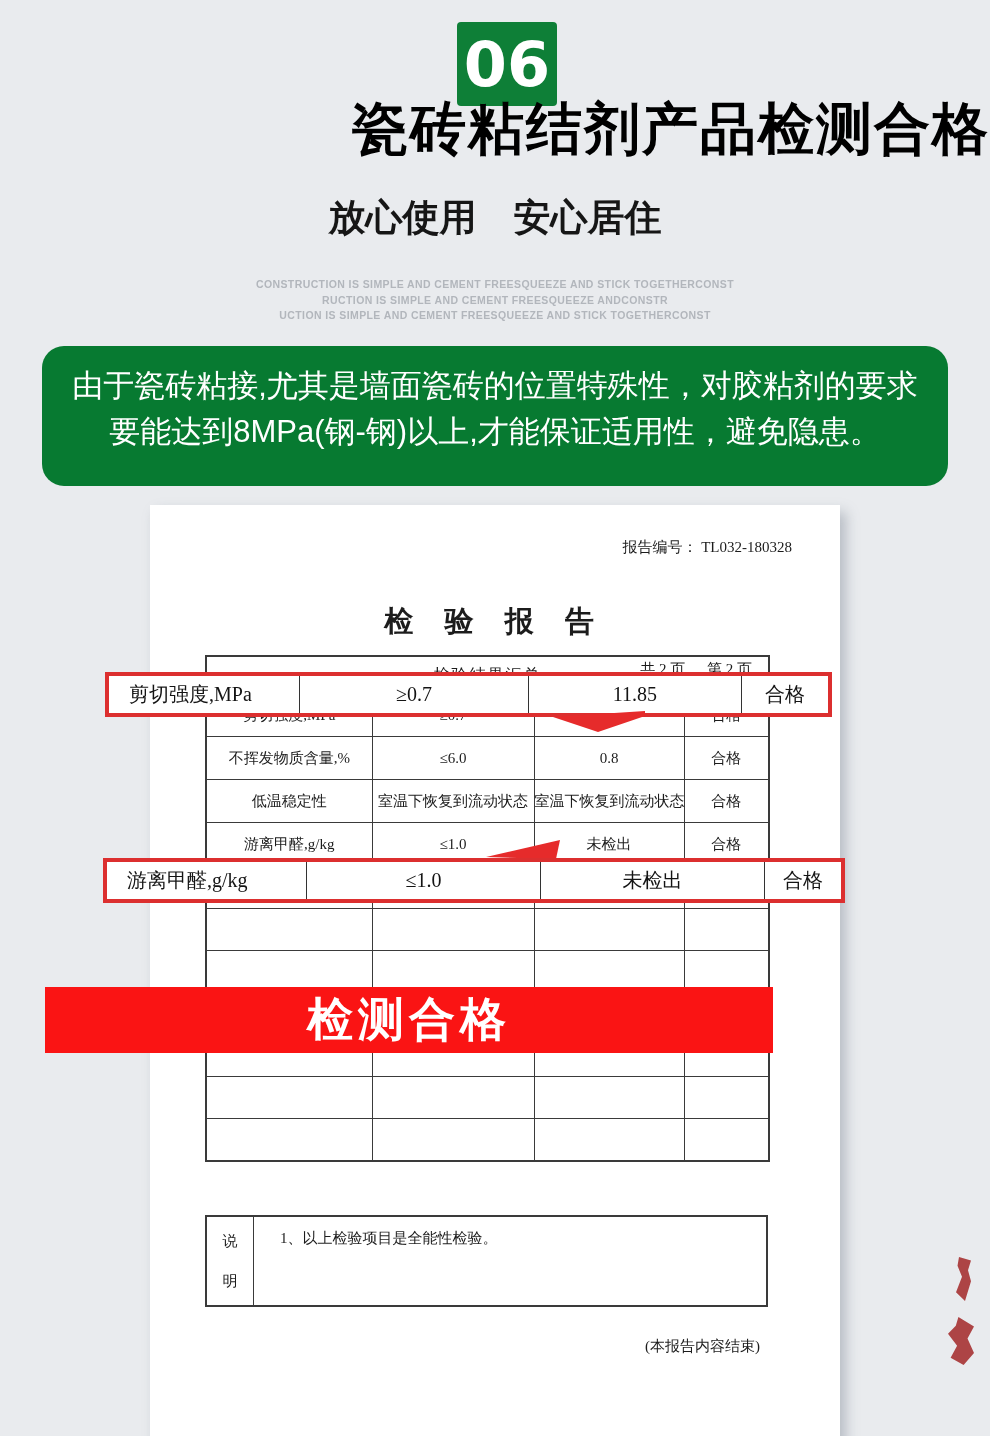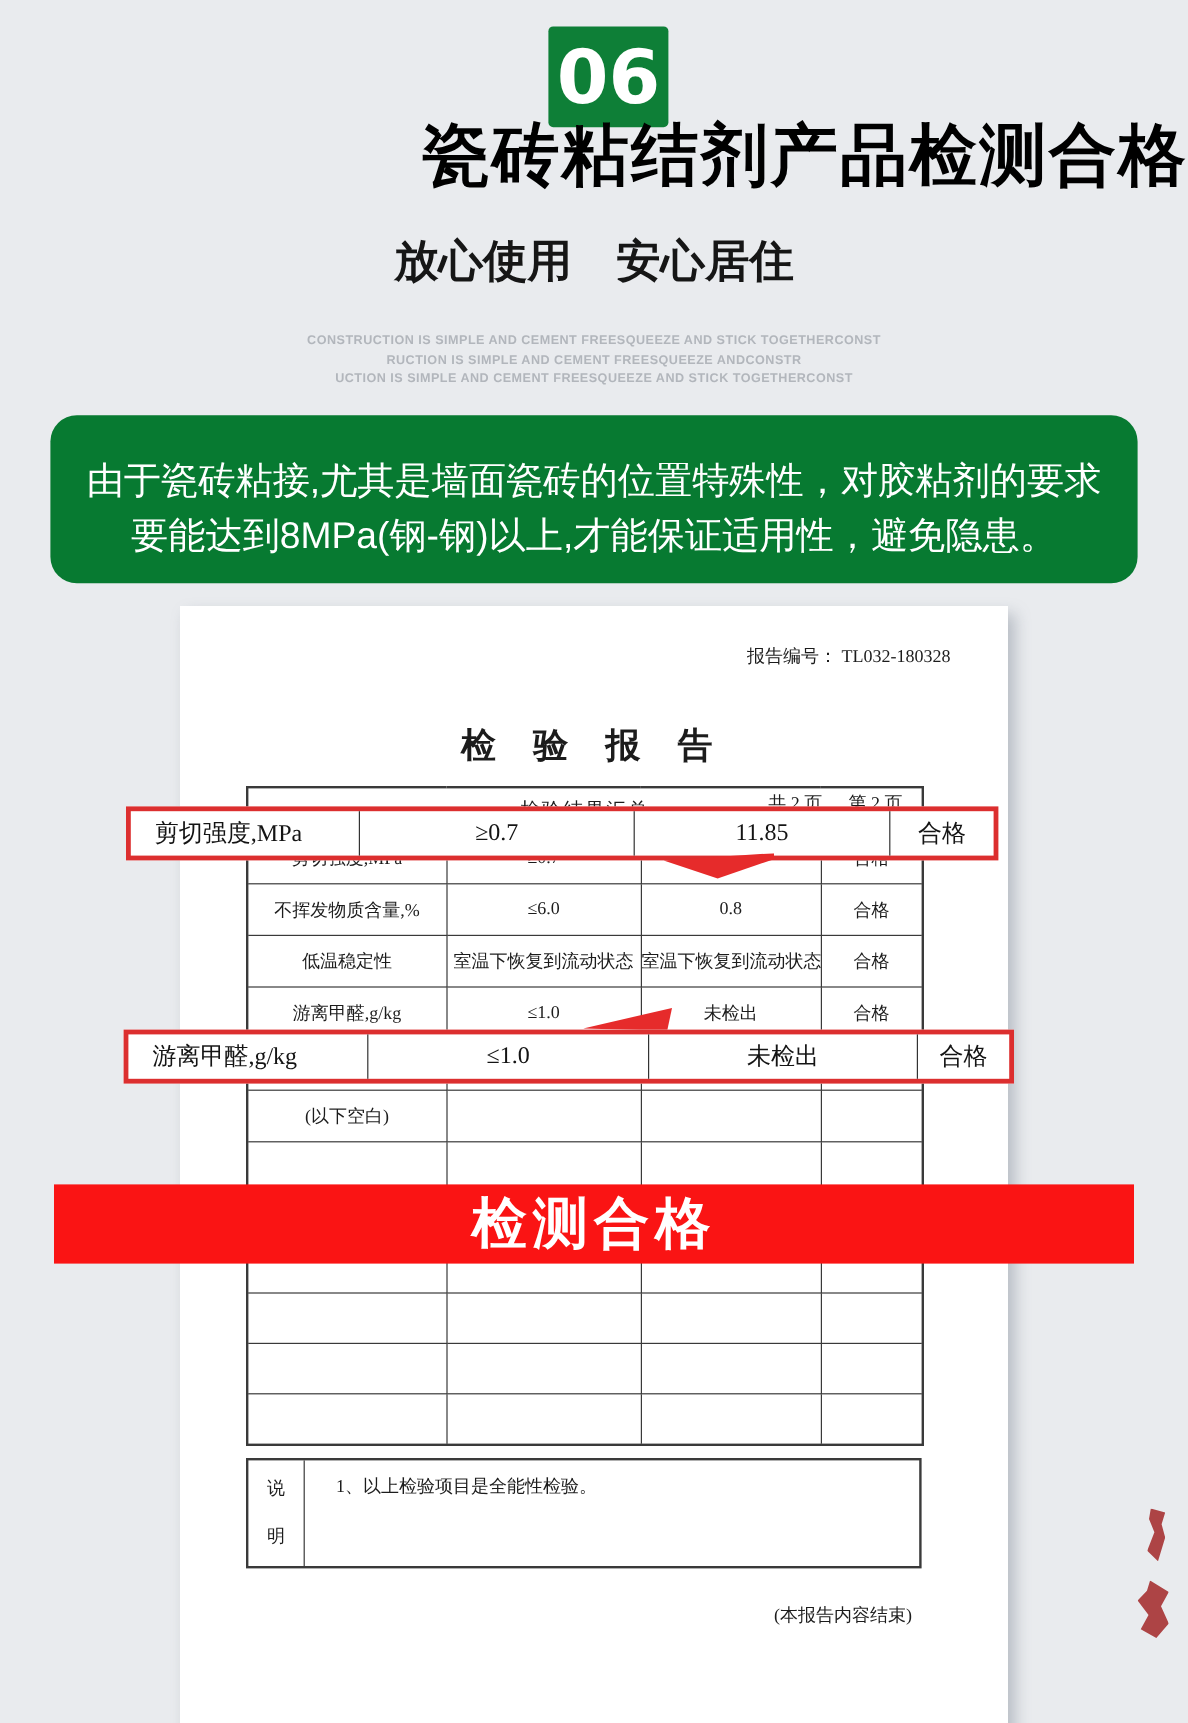--- a/index.html
+++ b/index.html
@@ -25,21 +25,21 @@
     text-align:center; font-size:37px; font-weight:600; color:#161616;
   }
   .english-tagline{
     position:absolute; top:277px; left:0; width:100%;
     text-align:center; font-size:10.5px; font-weight:700; color:#b2b6bc;
     line-height:15.5px; letter-spacing:.4px;
   }
   .intro-banner{
     position:absolute; left:42px; top:346px; width:906px; height:140px;
     background:#077a31; border-radius:22px; color:#ffffff;
-    text-align:center; box-sizing:border-box; padding-top:32px;
+    text-align:center; box-sizing:border-box; padding-top:17px;
     font-size:31px; line-height:46px; font-weight:500;
   }
   
   .report-paper{
     position:absolute; left:150px; top:505px; width:690px; height:1192px;
     background:#ffffff; box-shadow:6px 7px 12px rgba(110,120,135,.4);
     font-family:"Liberation Serif", serif; color:#1c1c1c;
   }
   .report-number{position:absolute; top:33px; right:48px; font-size:15px;}
   .report-org{
@@ -85,21 +85,21 @@
   .ccell{
     display:flex; align-items:center; justify-content:center;
     font-size:20px; border-right:1px solid #333; box-sizing:border-box;
     white-space:nowrap;
   }
   .ccell:last-child{border-right:none;}
   .ccell.name{justify-content:flex-start; padding-left:20px;}
   .callout-tail{position:absolute;}
   
   .pass-banner{
-    position:absolute; left:45px; top:987px; width:900px; height:66px;
+    position:absolute; left:45px; top:987px; width:728px; height:66px;
     background:#fa1414; color:#ffffff; display:flex; align-items:center;
     justify-content:center; font-size:46px; font-weight:bold;
     letter-spacing:5px;
   }
   
   .stamp-frag{position:absolute; background:#a22727; opacity:.85;}
   .stamp-frag.f1{left:806px; top:752px; width:15px; height:44px;
     clip-path:polygon(20% 0,100% 8%,80% 30%,100% 55%,60% 100%,0 80%,40% 45%,10% 20%);}
   .stamp-frag.f2{left:798px; top:812px; width:26px; height:48px;
     clip-path:polygon(40% 0,100% 20%,75% 45%,100% 75%,60% 100%,10% 85%,35% 60%,0 35%,30% 18%);}
@@ -175,26 +175,20 @@
         <td>≤1.0</td>
         <td>未检出</td>
         <td>合格</td>
       </tr>
       <tr class="r">
         <td>总挥发性有机化合物,g/kg</td>
         <td>≤350</td>
         <td>未检出</td>
         <td>合格</td>
       </tr>
-      <tr class="r">
-        <td>(以下空白)</td>
-        <td></td>
-        <td></td>
-        <td></td>
-      </tr>
       <tr class="e">
             <td></td>
             <td></td>
             <td></td>
             <td></td>
           </tr>
       <tr class="e">
             <td></td>
             <td></td>
             <td></td>

